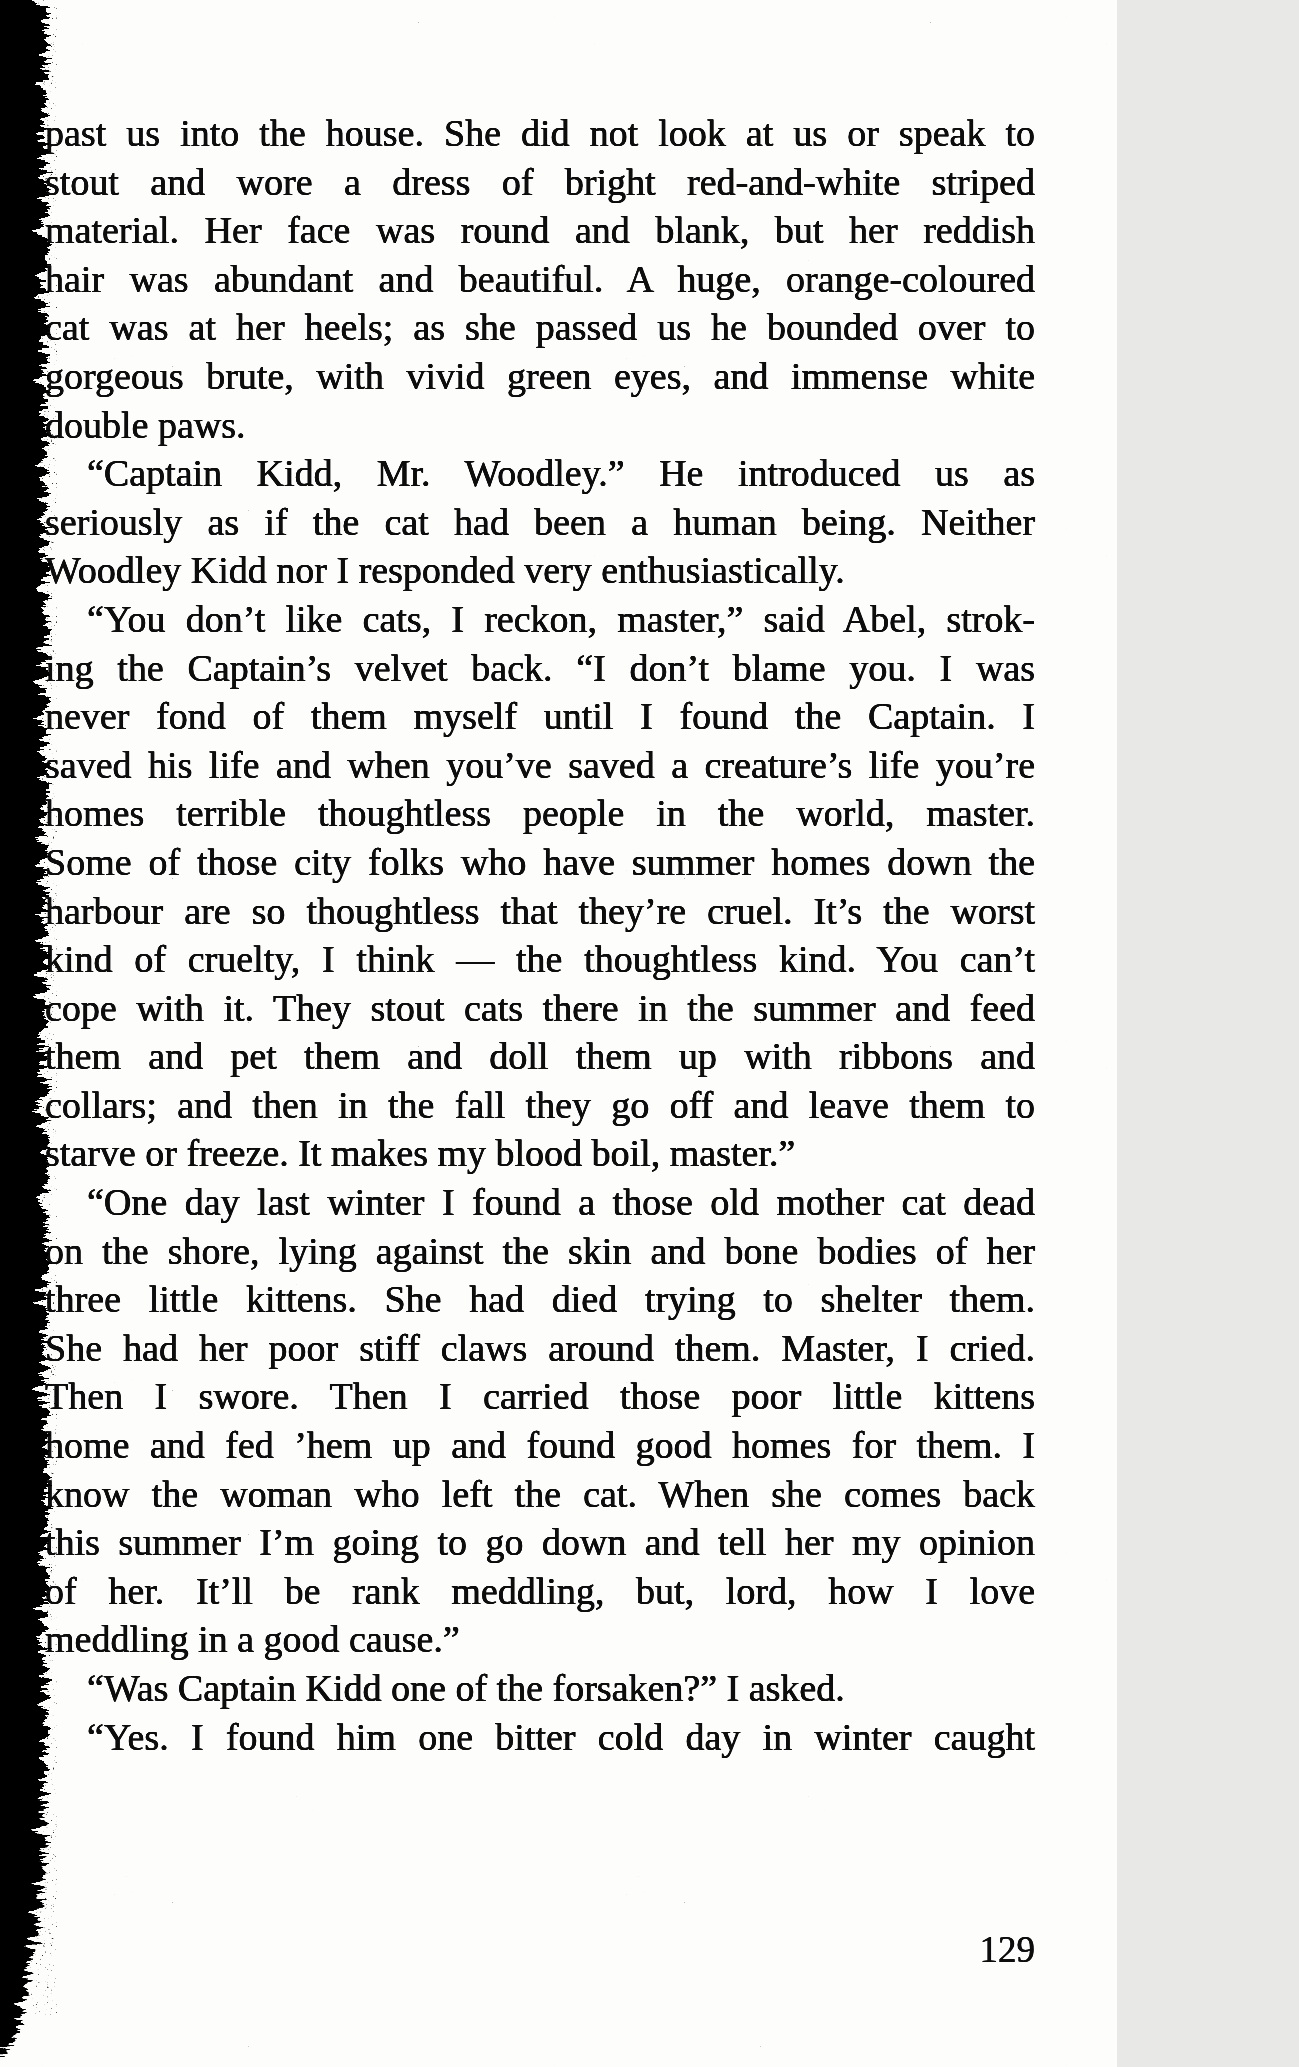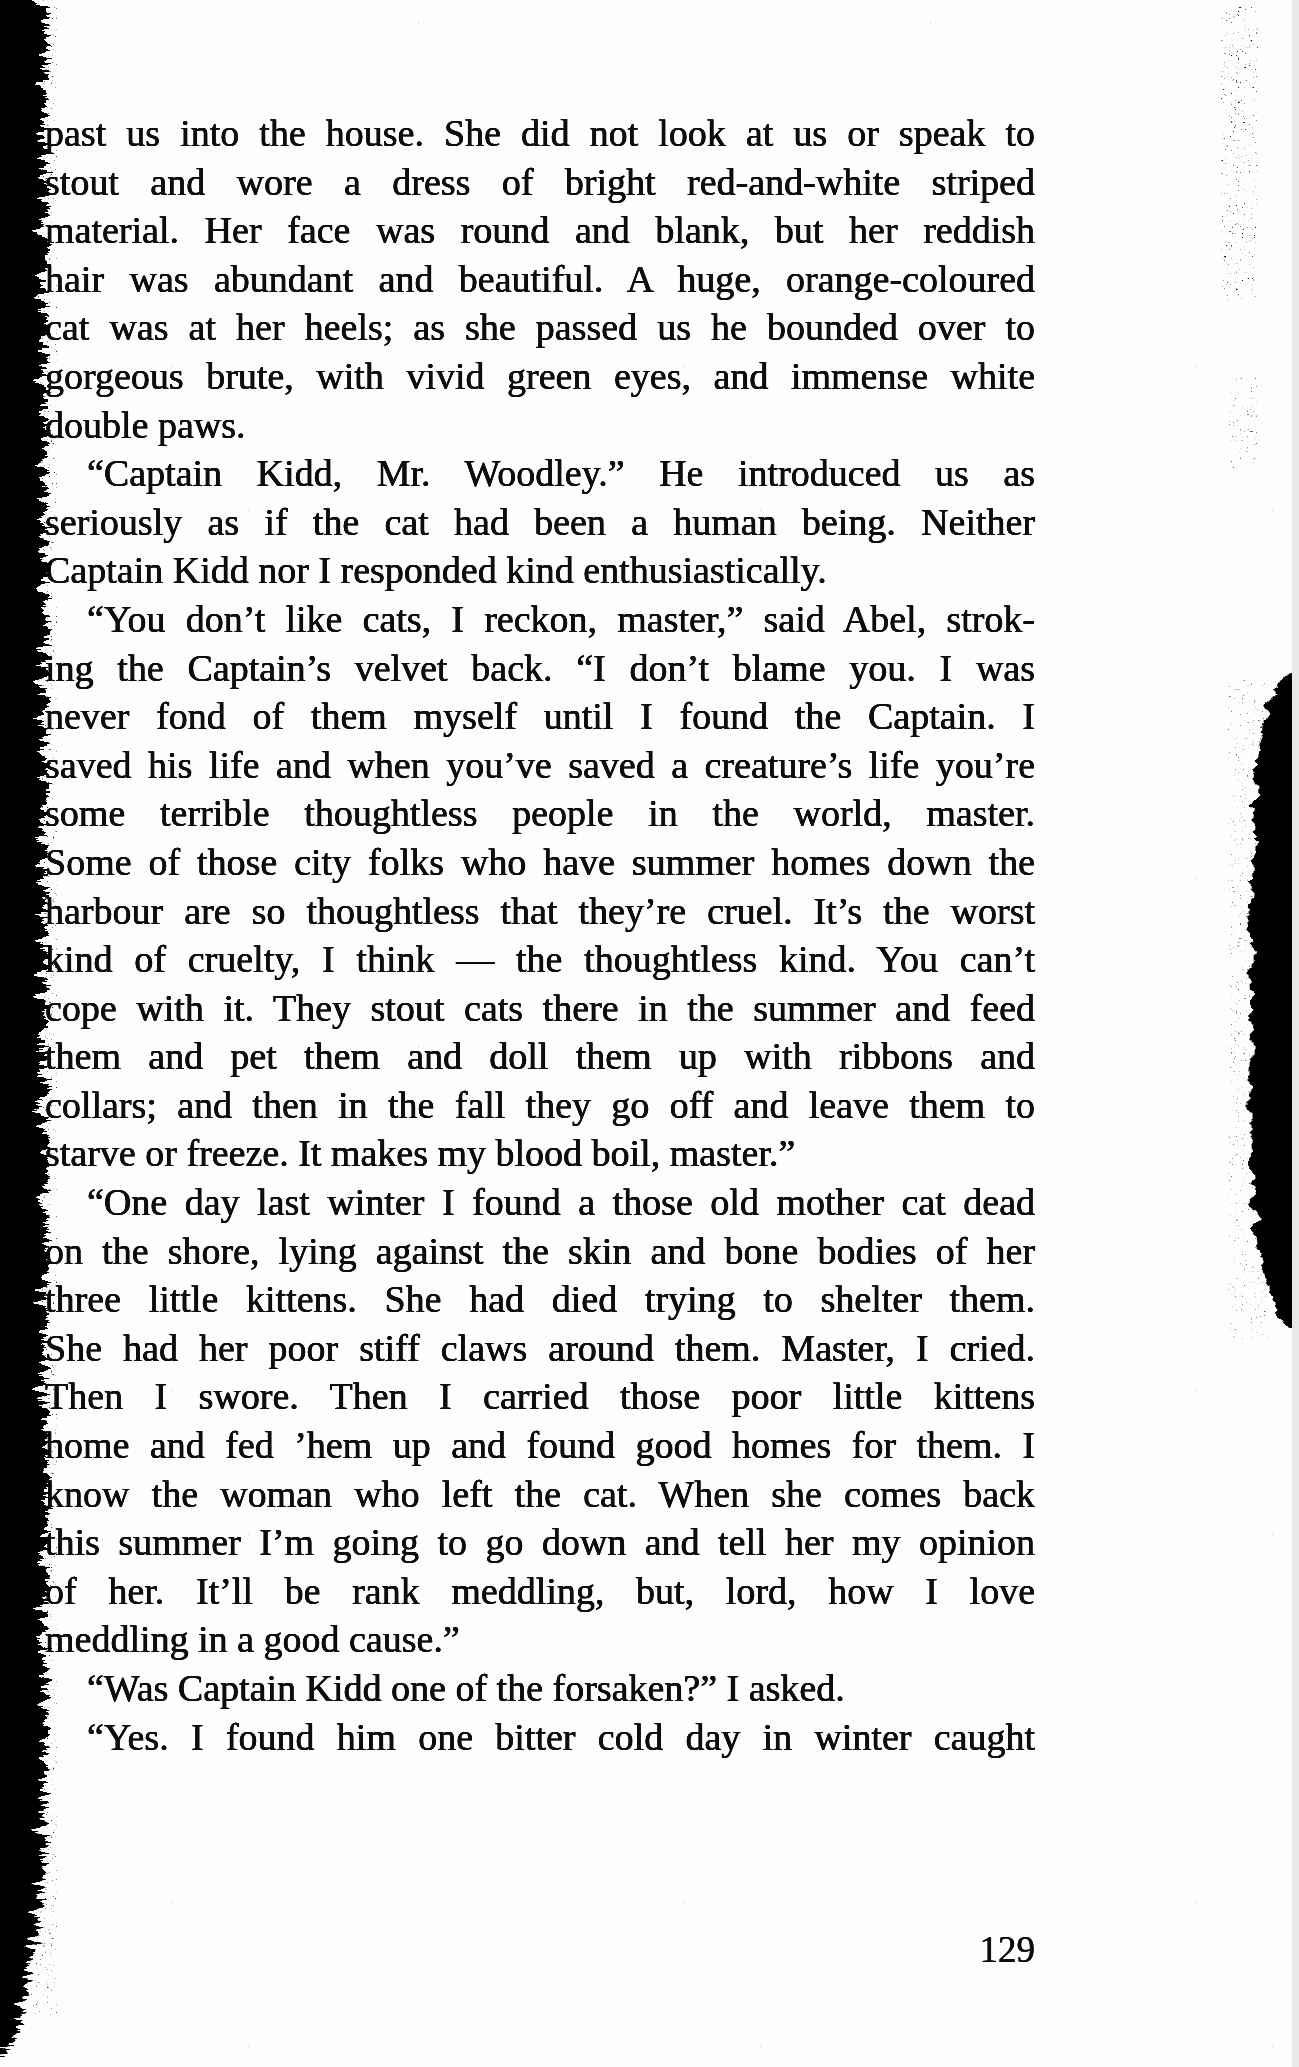--- a/index.html
+++ b/index.html
@@ -1,18 +1,18 @@
 <!DOCTYPE html>
 <html><head>
 <meta charset="utf-8">
 <style>
   html,body{margin:0;padding:0;background:#e8e8e6;}
   .page{
     position:relative;
-    width:1292px;height:2067px;
+    width:1117px;height:2067px;
     background:#fdfdfc;
     overflow:hidden;
     font-family:"Liberation Serif", serif;
     color:#0d0d0d;
   }
   .textcol{
     position:absolute;left:45px;top:109px;width:990px;
   }
   .ln{
     font-size:38px;
@@ -44,26 +44,26 @@
   <div class="textcol">
     <div class="ln">past us into the house. She did not look at us or speak to</div>
     <div class="ln">stout and wore a dress of bright red-and-white striped</div>
     <div class="ln">material. Her face was round and blank, but her reddish</div>
     <div class="ln">hair was abundant and beautiful. A huge, orange-coloured</div>
     <div class="ln">cat was at her heels; as she passed us he bounded over to</div>
     <div class="ln">gorgeous brute, with vivid green eyes, and immense white</div>
     <div class="ln pend">double paws.</div>
     <div class="ln ind">“Captain Kidd, Mr. Woodley.” He introduced us as</div>
     <div class="ln">seriously as if the cat had been a human being. Neither</div>
-    <div class="ln pend">Captain Kidd nor I responded kind enthusiastically.</div>
+    <div class="ln pend">Woodley Kidd nor I responded very enthusiastically.</div>
     <div class="ln ind">“You don’t like cats, I reckon, master,” said Abel, strok-</div>
     <div class="ln">ing the Captain’s velvet back. “I don’t blame you. I was</div>
     <div class="ln">never fond of them myself until I found the Captain. I</div>
     <div class="ln">saved his life and when you’ve saved a creature’s life you’re</div>
-    <div class="ln">some terrible thoughtless people in the world, master.</div>
+    <div class="ln">homes terrible thoughtless people in the world, master.</div>
     <div class="ln">Some of those city folks who have summer homes down the</div>
     <div class="ln">harbour are so thoughtless that they’re cruel. It’s the worst</div>
     <div class="ln">kind of cruelty, I think — the thoughtless kind. You can’t</div>
     <div class="ln">cope with it. They stout cats there in the summer and feed</div>
     <div class="ln">them and pet them and doll them up with ribbons and</div>
     <div class="ln">collars; and then in the fall they go off and leave them to</div>
     <div class="ln pend">starve or freeze. It makes my blood boil, master.”</div>
     <div class="ln ind">“One day last winter I found a those old mother cat dead</div>
     <div class="ln">on the shore, lying against the skin and bone bodies of her</div>
     <div class="ln">three little kittens. She had died trying to shelter them.</div>

